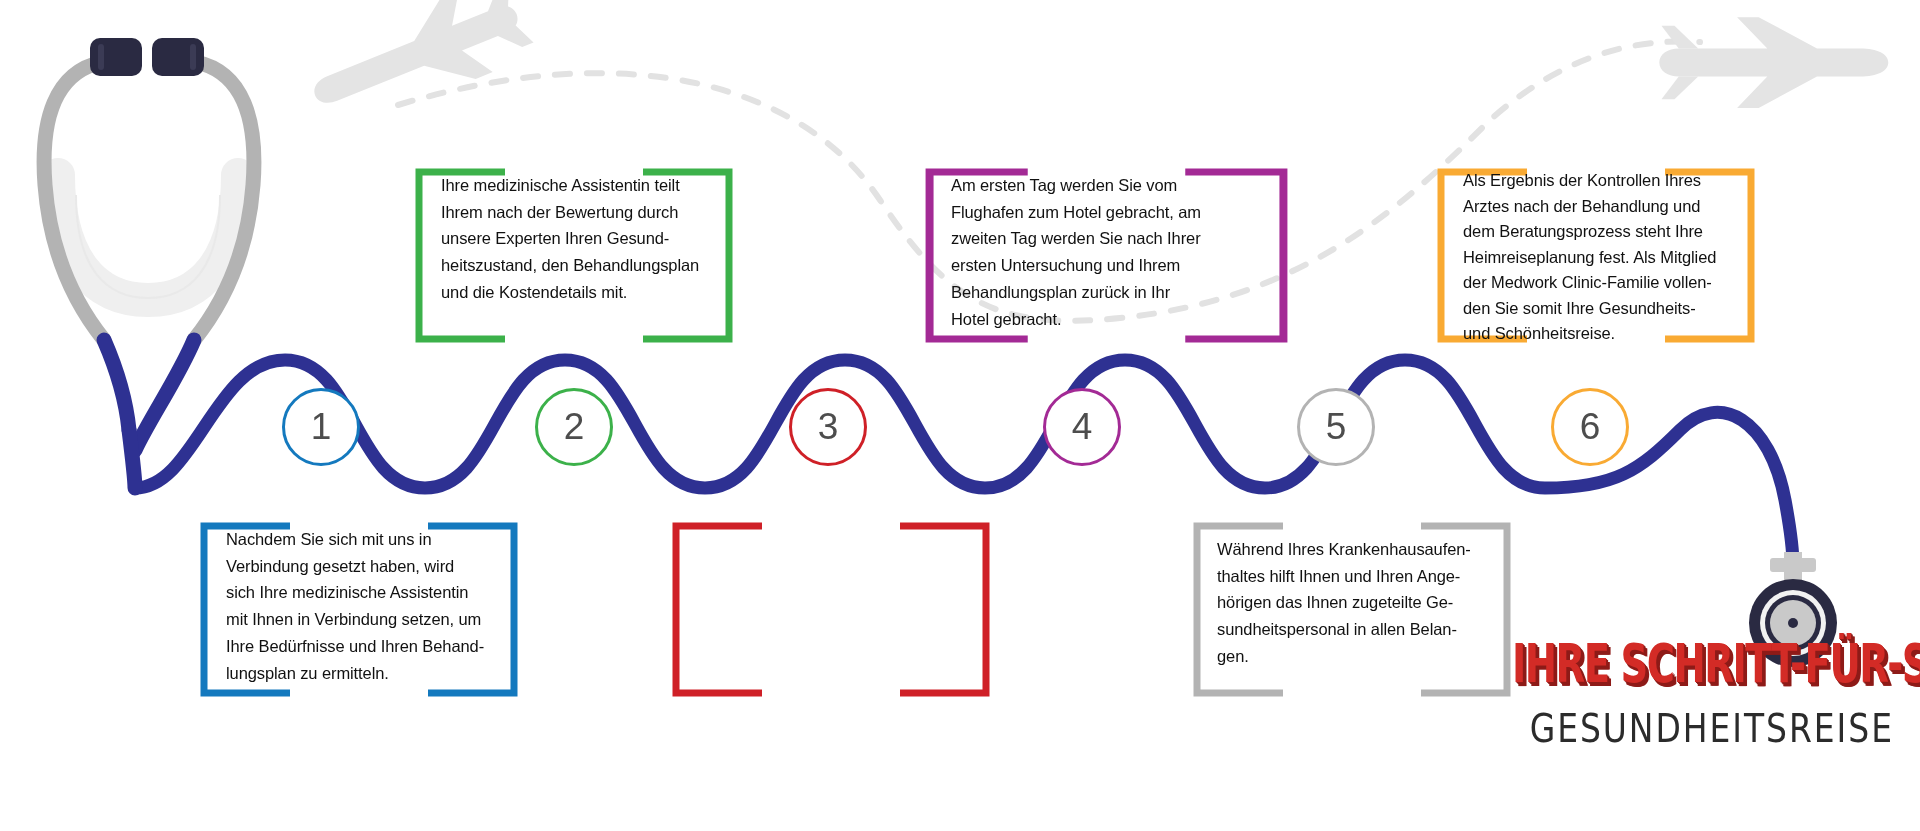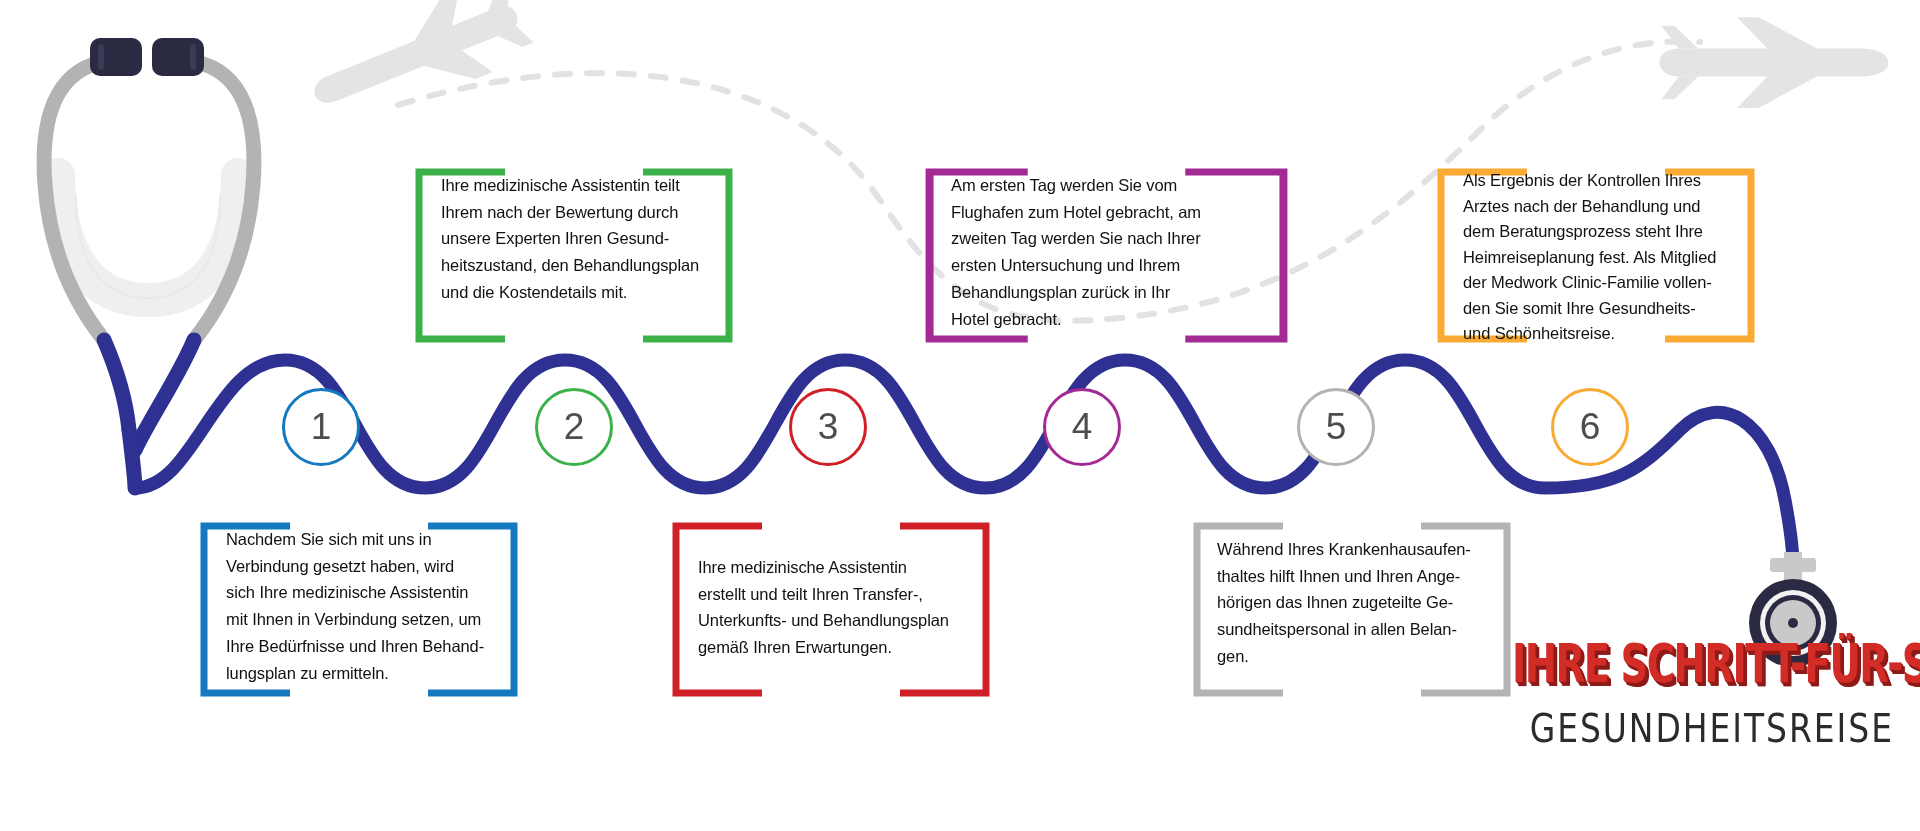--- a/index.html
+++ b/index.html
@@ -202,24 +202,20 @@
 unsere Experten Ihren Gesund-
 heitszustand, den Behandlungsplan
 und die Kostendetails mit.</div>
   </div>
 
   <div class="box" style="left:672px;top:522px;width:318px;height:175px;">
     <svg class="bracket" viewBox="0 0 318 175" preserveAspectRatio="none">
       <path d="M 90 4 L 4 4 L 4 171 L 90 171" fill="none" stroke="#cf2027" stroke-width="7"></path>
       <path d="M 228 4 L 314 4 L 314 171 L 228 171" fill="none" stroke="#cf2027" stroke-width="7"></path>
     </svg>
-    <div class="btxt" style="padding-top:32px;">Ihre medizinische Assistentin
-erstellt und teilt Ihren Transfer-,
-Unterkunfts- und Behandlungsplan
-gemäß Ihren Erwartungen.</div>
   </div>
 
   <div class="box" style="left:925px;top:168px;width:363px;height:175px;">
     <svg class="bracket" viewBox="0 0 318 175" preserveAspectRatio="none">
       <path d="M 90 4 L 4 4 L 4 171 L 90 171" fill="none" stroke="#a32a95" stroke-width="7"></path>
       <path d="M 228 4 L 314 4 L 314 171 L 228 171" fill="none" stroke="#a32a95" stroke-width="7"></path>
     </svg>
     <div class="btxt">Am ersten Tag werden Sie vom
 Flughafen zum Hotel gebracht, am
 zweiten Tag werden Sie nach Ihrer

